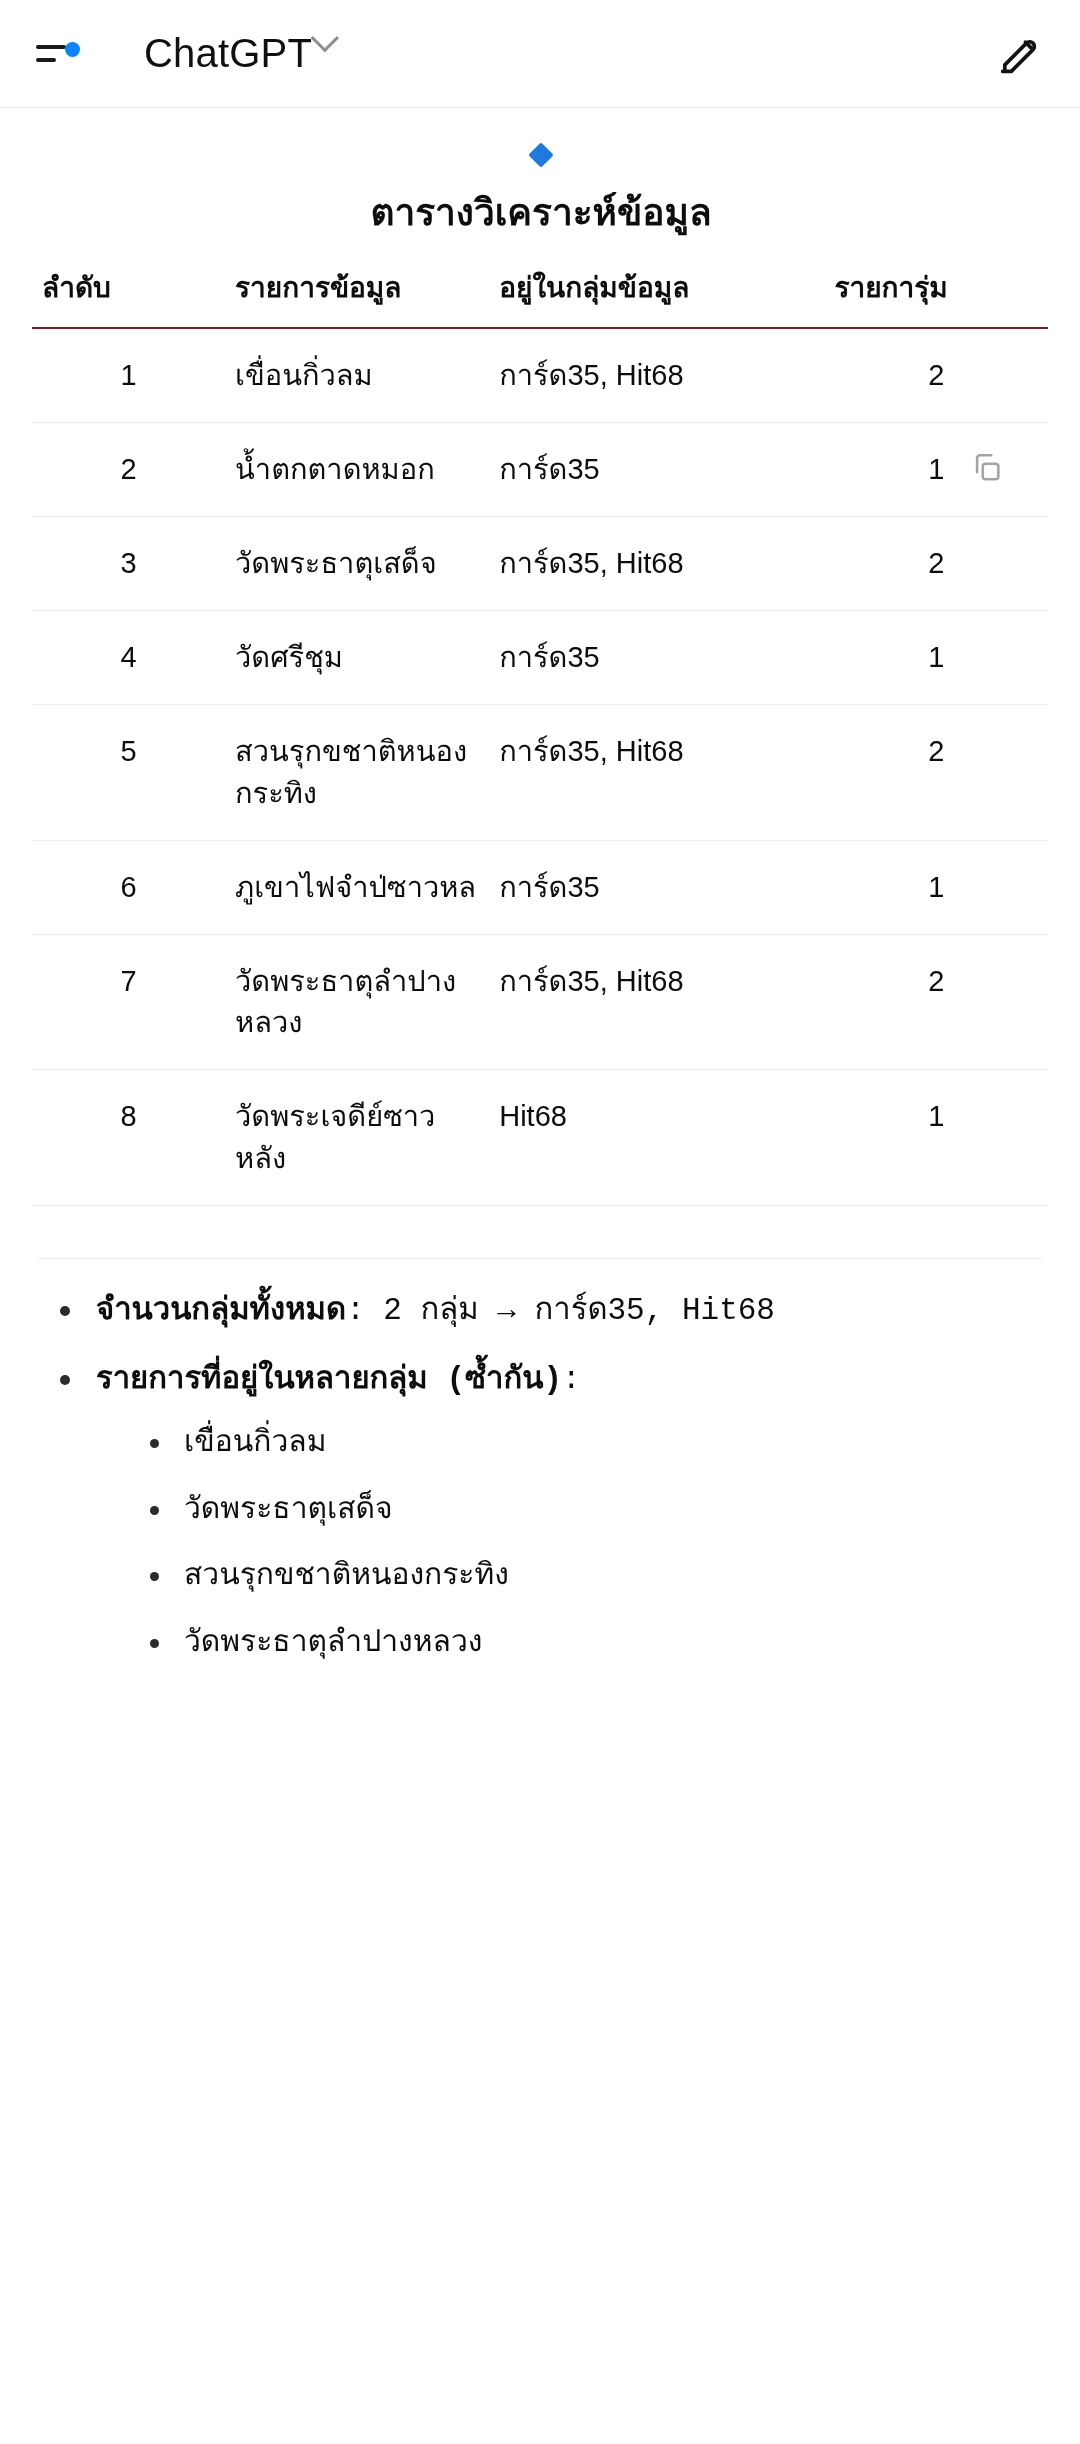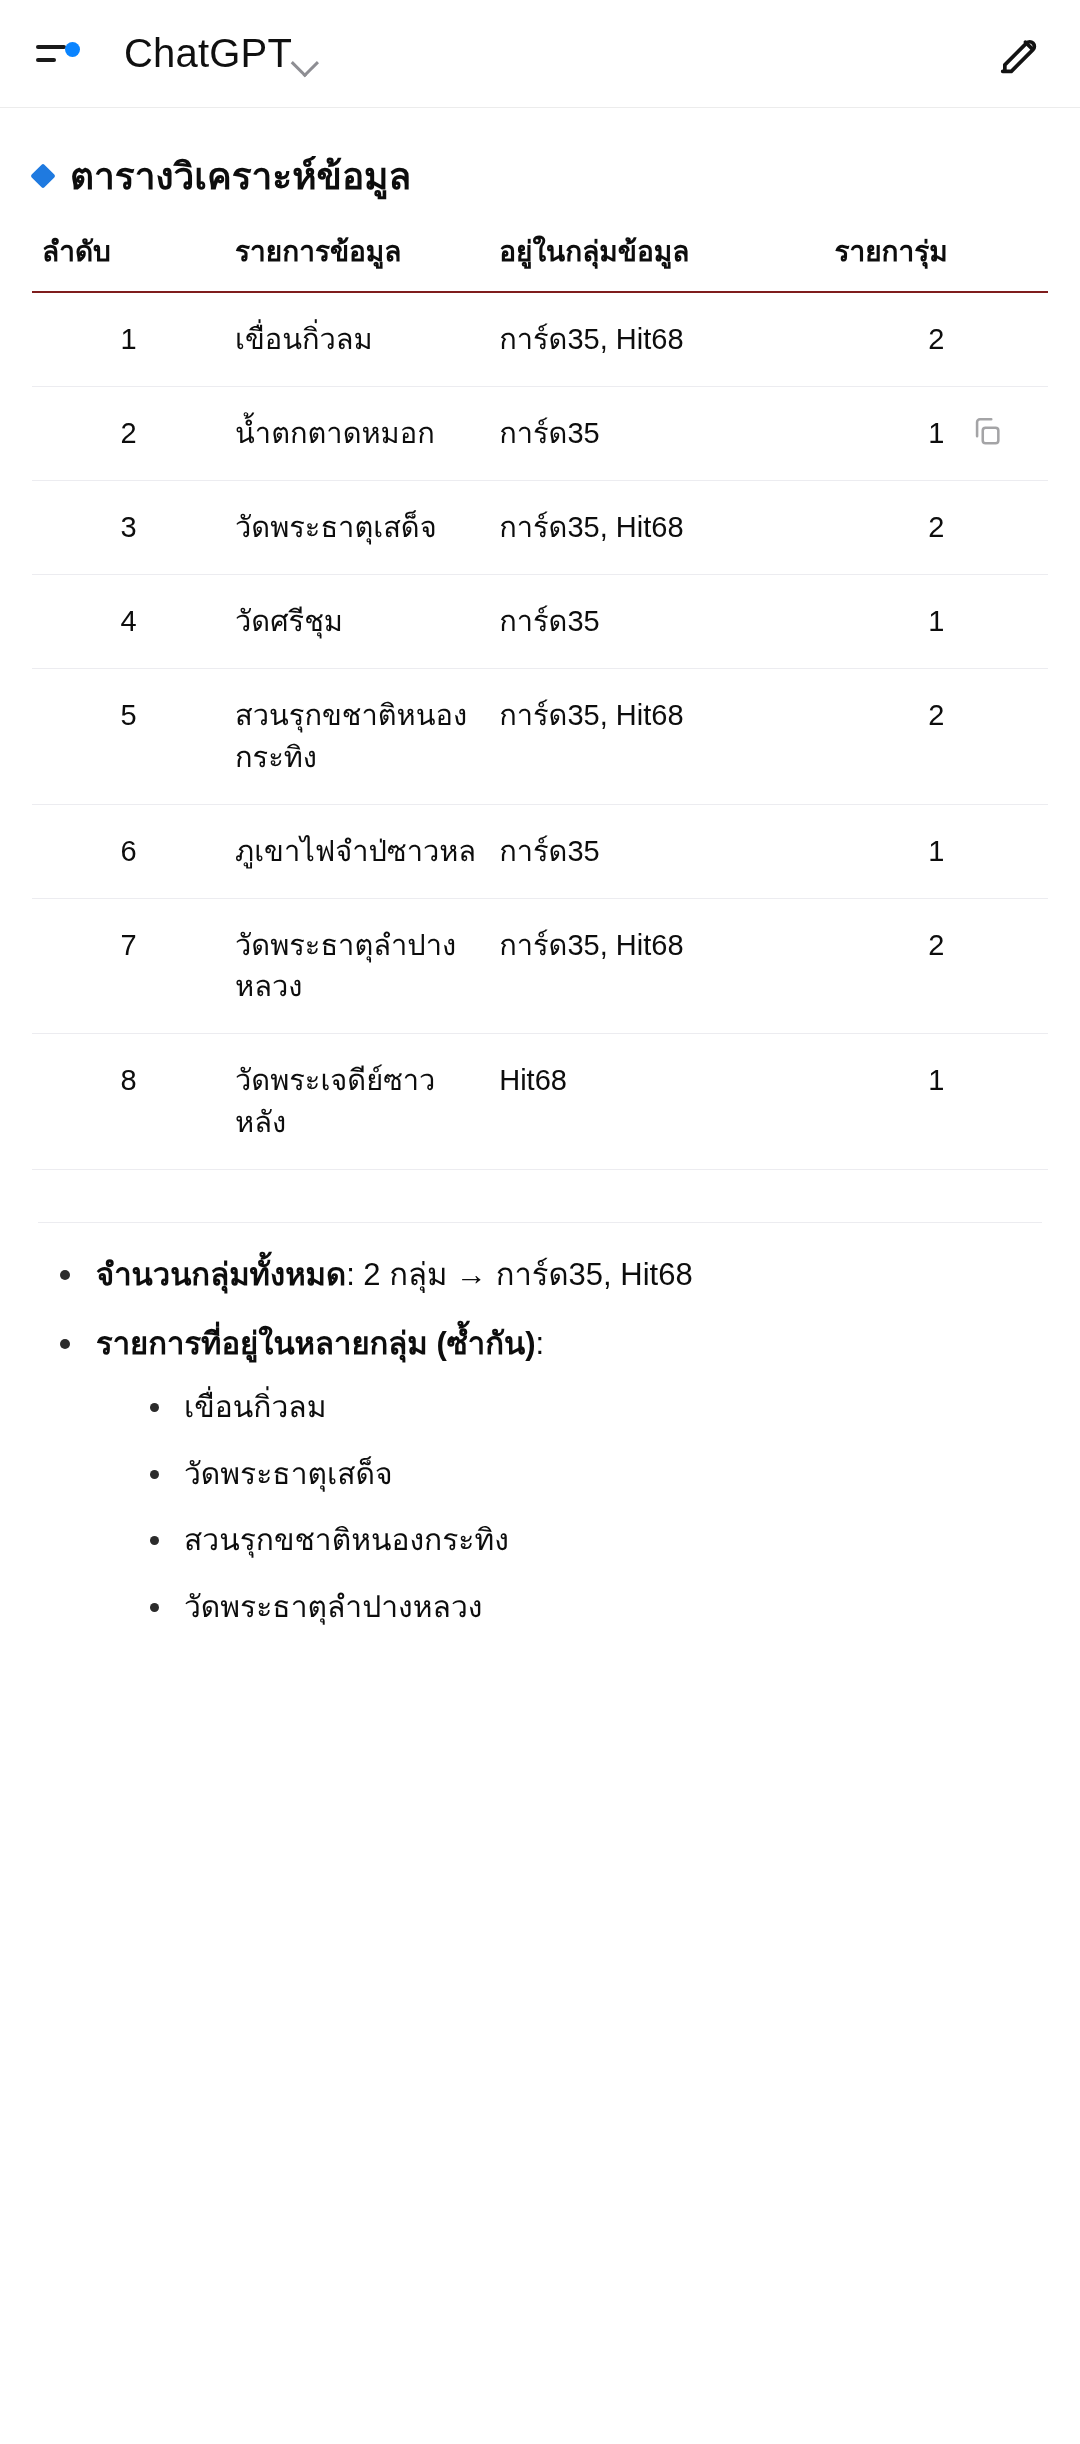--- a/index.html
+++ b/index.html
@@ -25,37 +25,37 @@
   .menu-icon .bar {
     position: absolute; left: 2px; height: 4px; border-radius: 2px; background: #1a1a1a;
   }
   .menu-icon .bar1 { top: 14px; width: 30px; }
   .menu-icon .bar2 { top: 27px; width: 20px; }
   .menu-icon .dot {
     position: absolute; top: 11px; right: 0;
     width: 15px; height: 15px; border-radius: 50%; background: #0a84ff;
   }
   .title-wrap {
-    display: flex; align-items: flex-end; 
-    margin-left: 44px;
+    display: flex; align-items: flex-start; 
+    margin-left: 64px;
   }
   .app-title {
     font-size: 40px; font-weight: 400; letter-spacing: .2px; color: #101010;
   }
   .chev {
     width: 20px; height: 20px; border-right: 3px solid #8e8e93; border-bottom: 3px solid #8e8e93;
     transform: rotate(45deg) translateY(-4px);
   }
   .spacer { flex: 1 1 auto; }
   .compose-icon { width: 52px; height: 52px; cursor: pointer; }
 
   
   .content { padding: 22px 32px 0 32px; }
 
-  .h-row { display: flex; align-items: center; gap: 18px; margin: 16px 0 10px 2px; }
+  .h-row { display: flex; align-items: center; gap: 18px; margin: 16px 0 10px 2px; flex-direction: column; }
   .diamond {
     width: 18px; height: 18px; background: #1f7ae0; transform: rotate(45deg);
     border-radius: 2px; flex: 0 0 auto;
   }
   .h-text { font-size: 37px; font-weight: 700; color: #0d0d0d; }
 
   
   table.data {
     width: 100%;
     border-collapse: collapse;
@@ -87,21 +87,21 @@
     width: 34px; height: 34px; opacity: .55;
   }
   .table-wrap { position: relative; }
 
   .rule {
     border: none; border-top: 1px solid #ececf0;
     margin: 52px 6px 30px 6px;
   }
 
   
-  ul.lvl1 { list-style: none; margin: 6px 0 0 0; padding: 0 0 0 20px; }
+  ul.lvl1 { list-style: none; margin: 6px 0 0 0; padding: 0 0 0 20px; font-family: Liberation Mono, monospace; }
   ul.lvl1 > li {
     position: relative; padding-left: 44px; margin-bottom: 26px;
     font-size: 31px; line-height: 1.4;
   }
   ul.lvl1 > li::before {
     content: ""; position: absolute; left: 8px; top: 17px;
     width: 10px; height: 10px; border-radius: 50%; background: #2b2b2b;
   }
   .lbl { font-weight: 700; }
 

